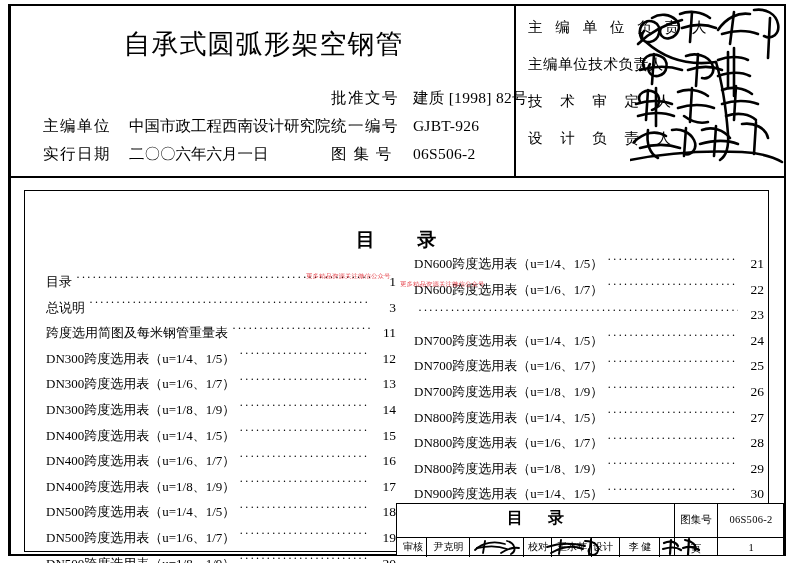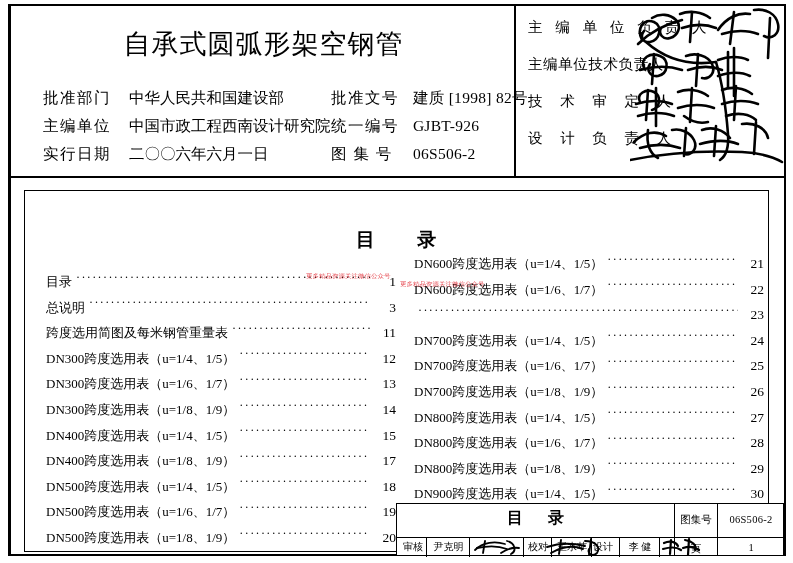--- a/index.html
+++ b/index.html
@@ -297,24 +297,20 @@
 
   <div class="frame-left"></div>
   <div class="frame-top"></div>
   <div class="frame-right"></div>
   <div class="frame-bottom"></div>
 
   <div id="header-block">
 
     <div id="doc-title">自承式圆弧形架空钢管</div>
 
-    <div class="meta-row meta-l1 r1">
-      <span class="meta-label lab-w">批准部门</span>
-      <span class="meta-value">中华人民共和国建设部</span>
-    </div>
     <div class="meta-row meta-l1 r2">
       <span class="meta-label lab-w">主编单位</span>
       <span class="meta-value">中国市政工程西南设计研究院</span>
     </div>
     <div class="meta-row meta-l1 r3">
       <span class="meta-label lab-w">实行日期</span>
       <span class="meta-value">二〇〇六年六月一日</span>
     </div>
 
     <div class="meta-row meta-l2 r1">
@@ -441,20 +437,25 @@
       </div>
       <div class="toc-entry">
         <span class="toc-label">DN300跨度选用表（u=1/8、1/9）</span>
         <span class="toc-leader"></span>
         <span class="toc-page">14</span>
       </div>
       <div class="toc-entry">
         <span class="toc-label">DN400跨度选用表（u=1/4、1/5）</span>
         <span class="toc-leader"></span>
         <span class="toc-page">15</span>
+      </div>
+      <div class="toc-entry">
+        <span class="toc-label">DN400跨度选用表（u=1/6、1/7）</span>
+        <span class="toc-leader"></span>
+        <span class="toc-page">16</span>
       </div>
       <div class="toc-entry">
         <span class="toc-label">DN400跨度选用表（u=1/8、1/9）</span>
         <span class="toc-leader"></span>
         <span class="toc-page">17</span>
       </div>
       <div class="toc-entry">
         <span class="toc-label">DN500跨度选用表（u=1/4、1/5）</span>
         <span class="toc-leader"></span>
         <span class="toc-page">18</span>

